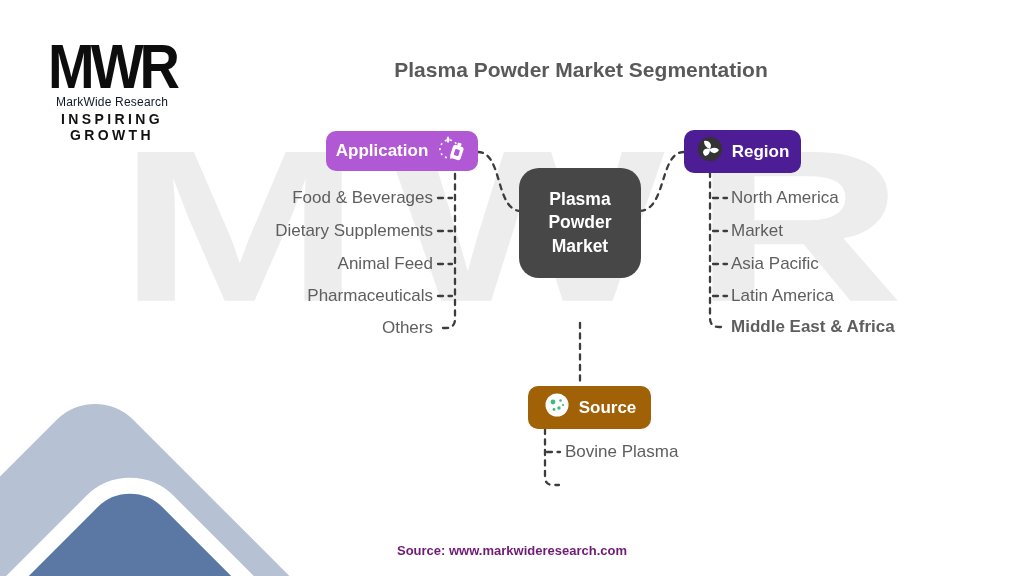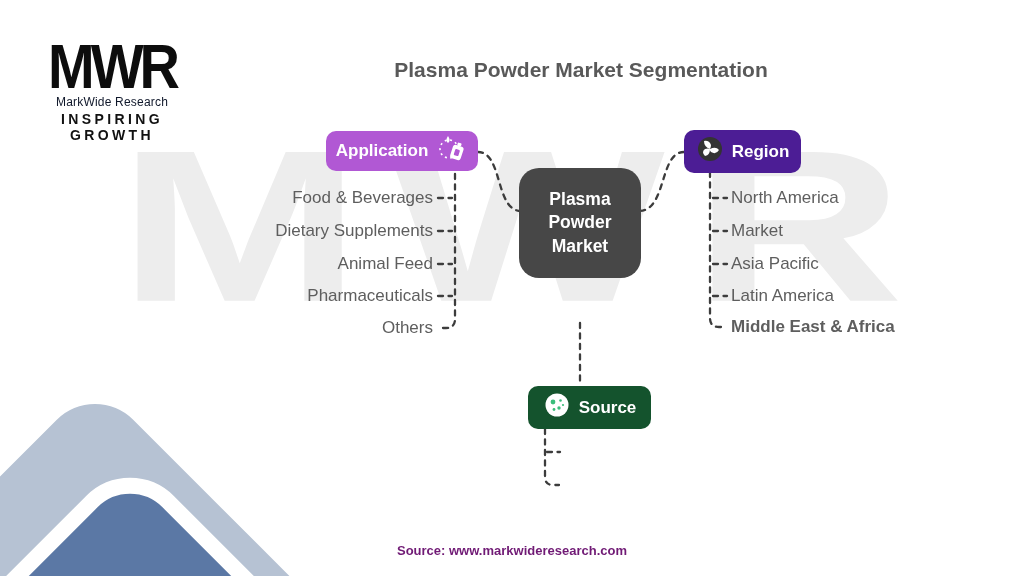--- a/index.html
+++ b/index.html
@@ -131,21 +131,21 @@
         <g fill="#ffffff">
           <path d="M14,14 Q8,12 8,6 Q13,5 15,10 Q15,12 14,14z"></path>
           <path d="M14,14 Q20,11 23,15 Q20,20 15,17 Q13,15 14,14z"></path>
           <path d="M14,14 Q14,20 9,21 Q5,17 9,14 Q12,13 14,14z"></path>
         </g>
       </svg>
     </span>
     <span>Region</span>
   </div>
 
-  <div id="pill-source" class="pill" style="background: #14532d;">
+  <div id="pill-source" class="pill" style="background: #a16207;">
     <span>
       <svg width="28" height="28" viewBox="0 0 28 28">
         <circle cx="14" cy="14" r="11.5" fill="#ffffff"></circle>
         <circle cx="10" cy="11" r="2.4" fill="#3abd7b"></circle>
         <circle cx="16" cy="17" r="1.7" fill="#3abd7b"></circle>
         <circle cx="11" cy="18.5" r="1.4" fill="#3abd7b"></circle>
         <circle cx="17.5" cy="9.5" r="1.3" fill="#3abd7b"></circle>
         <circle cx="20" cy="14" r="1.1" fill="#3abd7b"></circle>
       </svg>
     </span>
@@ -161,16 +161,17 @@
   <div class="item right-align" style="right:591px;top:253px;">Animal Feed</div>
   <div class="item right-align" style="right:591px;top:285px;">Pharmaceuticals</div>
   <div class="item right-align" style="right:591px;top:317px;">Others</div>
 
   <div class="item" style="left:731px;top:187px;">North America</div>
   <div class="item" style="left:731px;top:220px;">Market</div>
   <div class="item" style="left:731px;top:253px;">Asia Pacific</div>
   <div class="item" style="left:731px;top:285px;">Latin America</div>
   <div class="item" style="left:731px;top:316px;font-weight:bold;">Middle East &amp; Africa</div>
 
+  <div class="item" style="left:565px;top:441px;">Bovine Plasma</div>
 
   <div id="footer-source">Source: www.markwideresearch.com</div>
 
 </div>
 
 </body></html>

